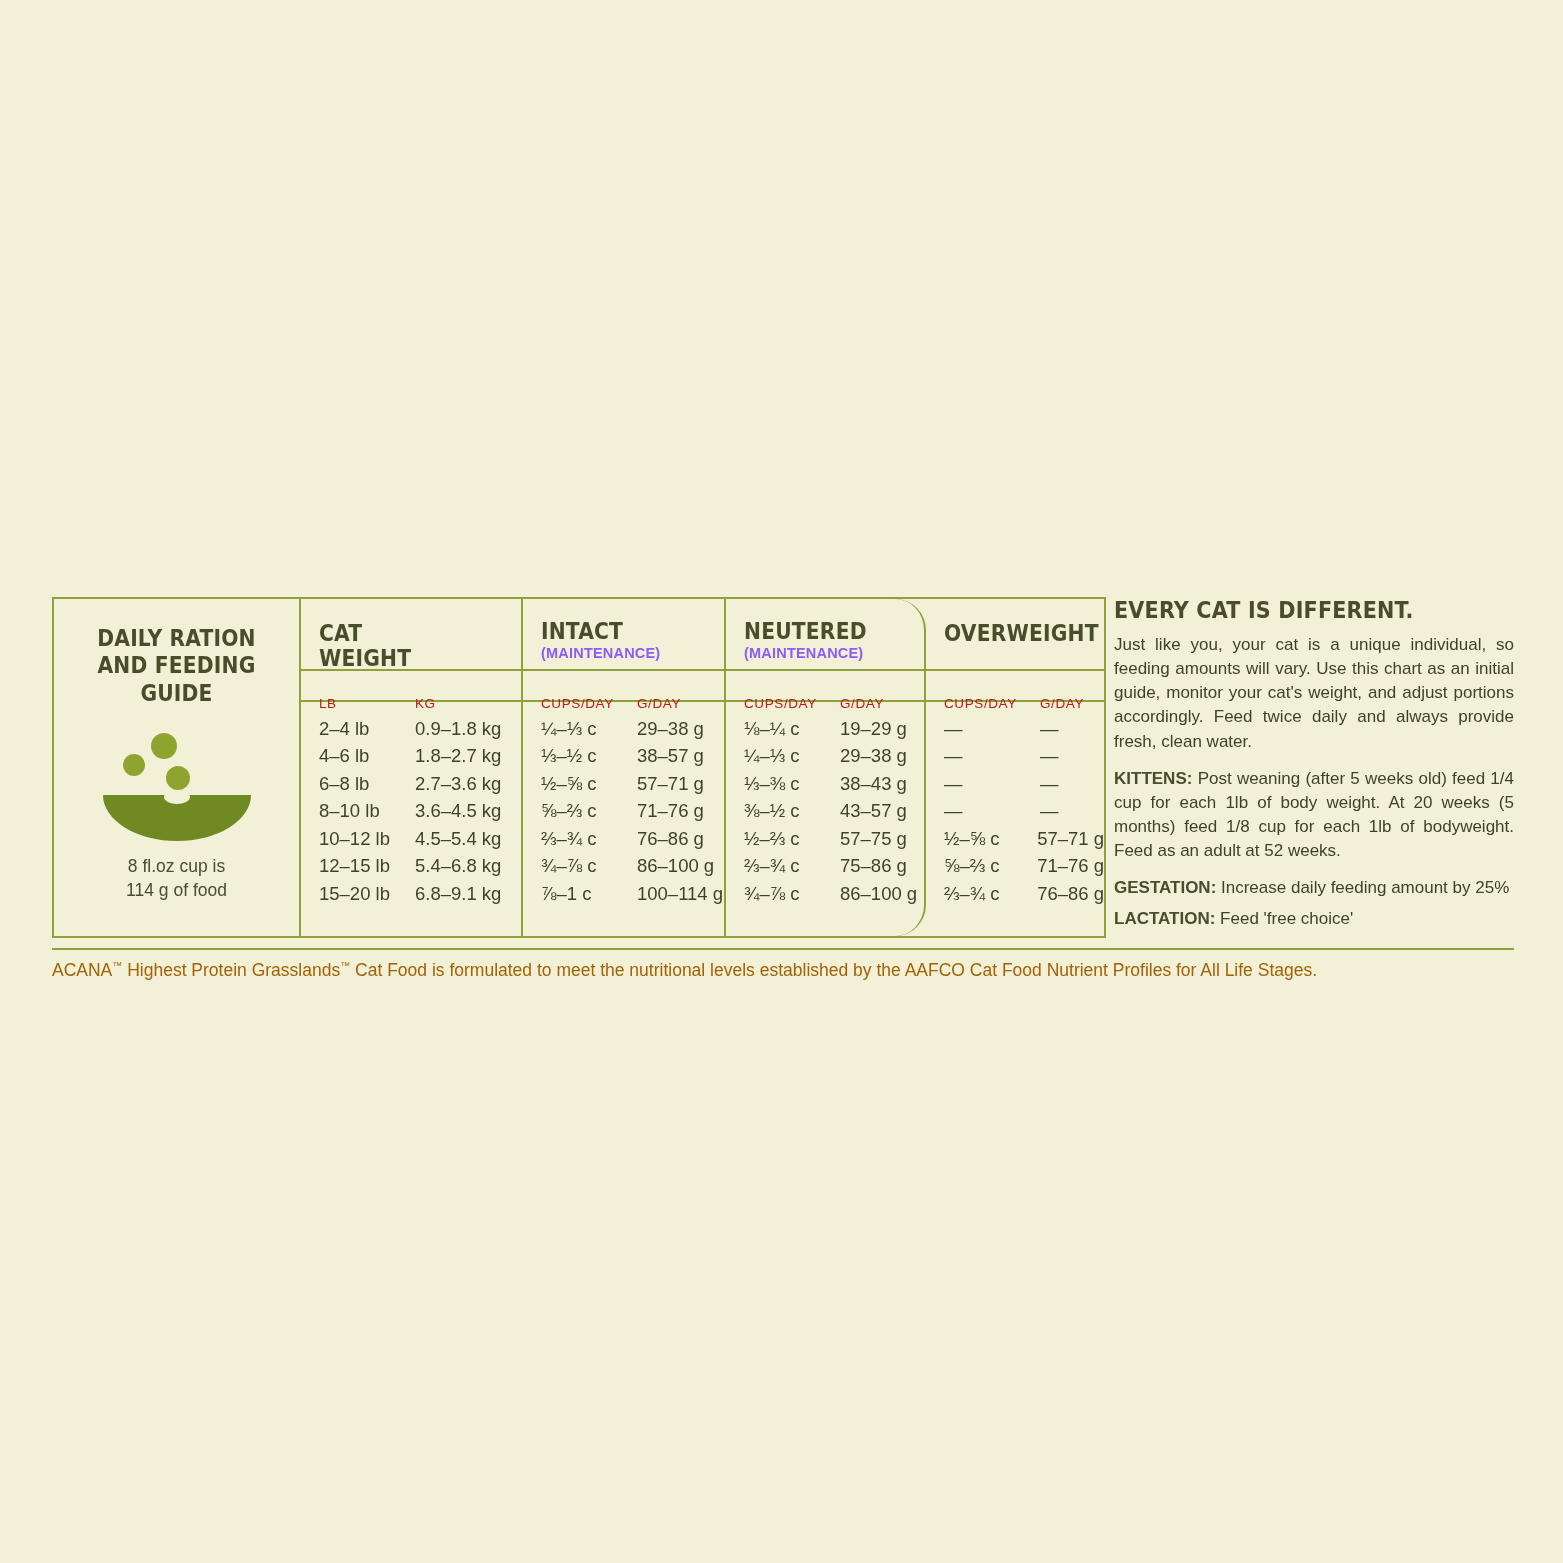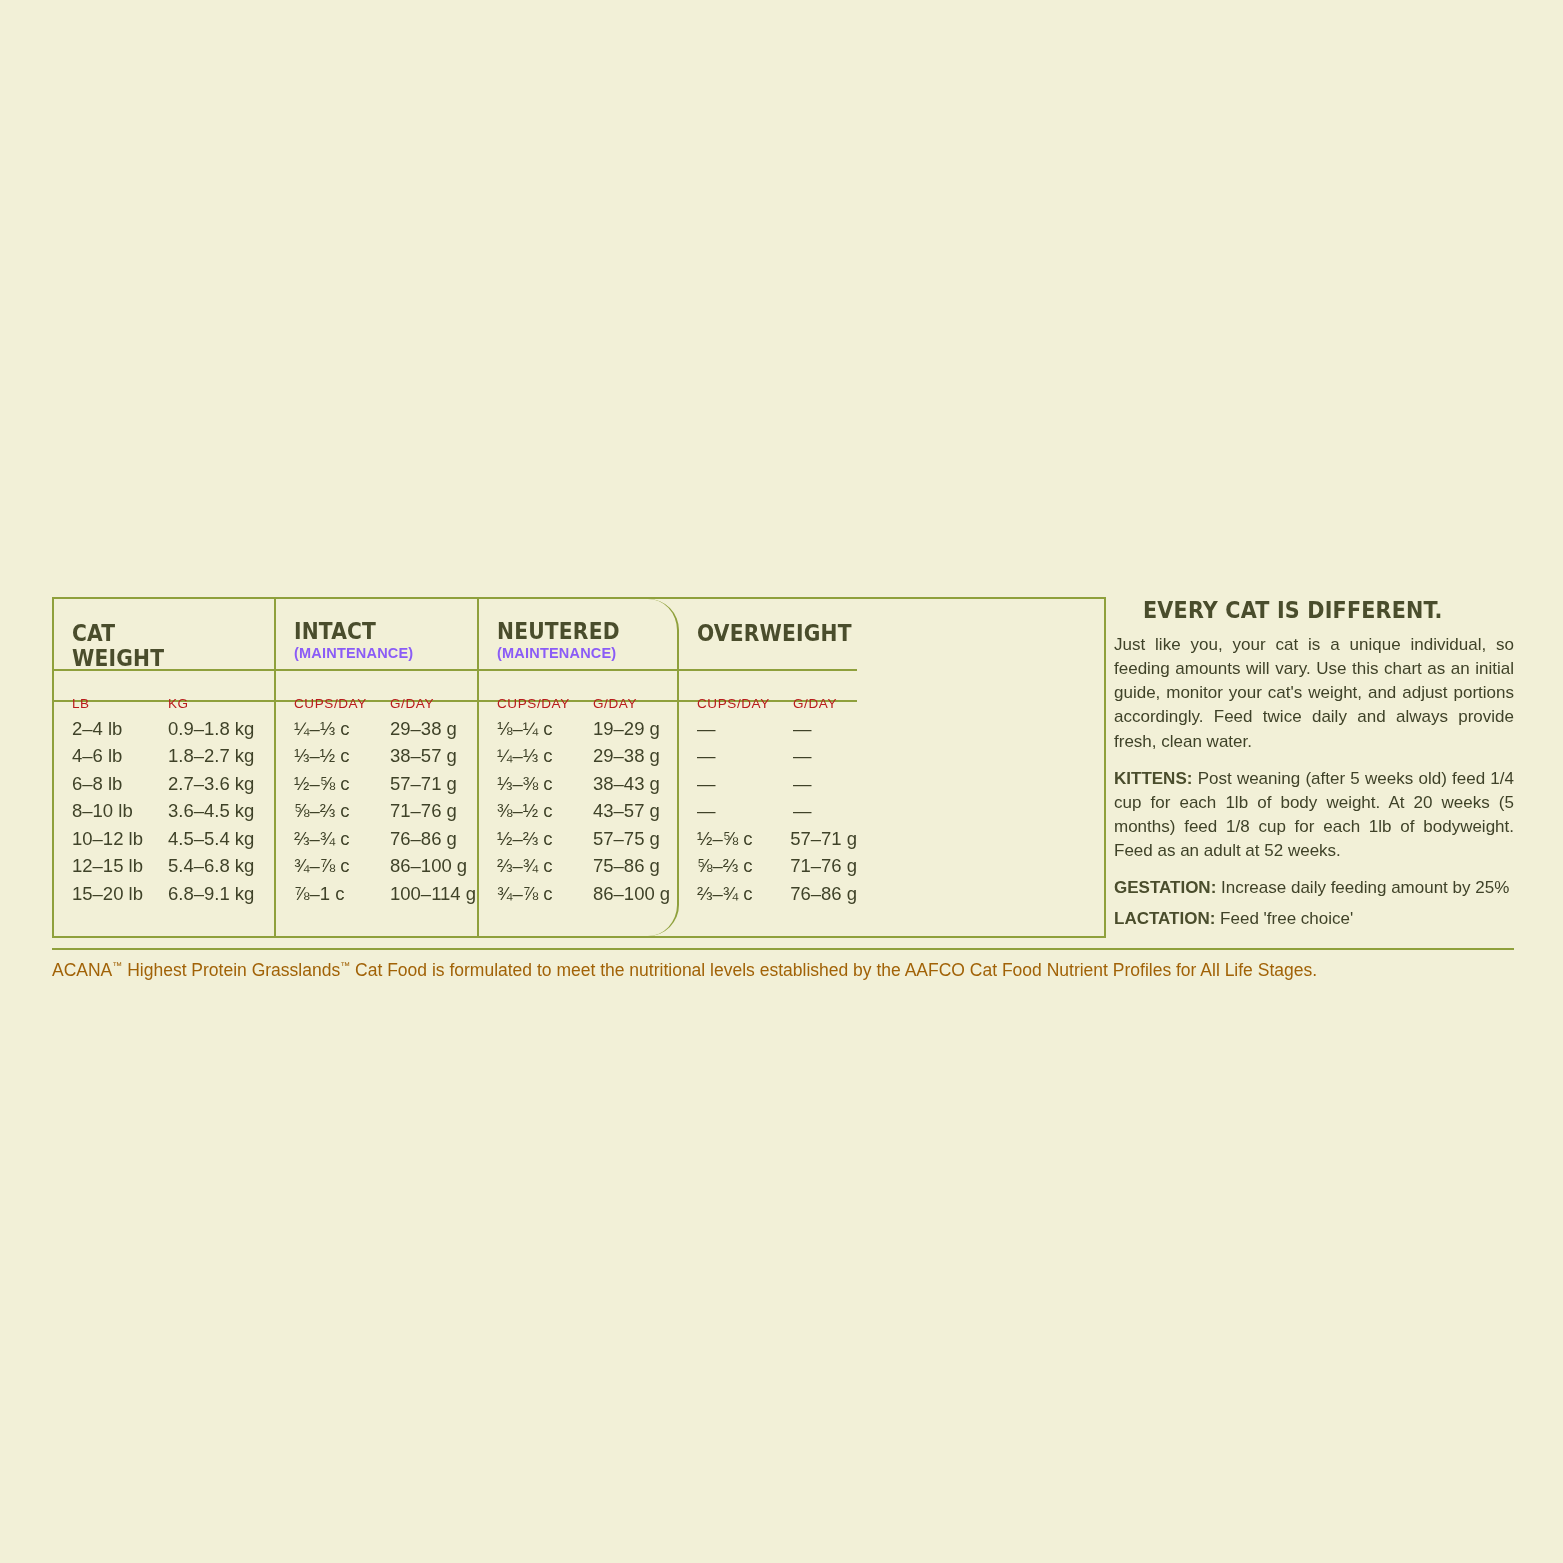--- a/index.html
+++ b/index.html
@@ -149,21 +149,20 @@
     box-sizing: border-box;
   }
   .rt-title {
     font-family: "DejaVu Sans Condensed", "Liberation Sans", sans-serif;
     font-size: 23px;
     font-weight: 700;
     text-transform: uppercase;
     color: #4a4d2c;
     letter-spacing: .2px;
     margin-bottom: 10px;
-    margin-left: 29px;
   }
   .rt-para {
     font-size: 17px;
     line-height: 1.42;
     color: #3f4228;
     text-align: justify;
     margin-bottom: 13px;
   }
   .rt-para b {
     font-weight: 700;
@@ -186,20 +185,39 @@
 </style>
 </head>
 <body>
 
 <div class="page">
   <div class="guide">
     <div class="guide-row">
 
       <div class="table-block">
 
+        <div class="ration-cell">
+          <div class="ration-title">
+            <div>DAILY RATION</div>
+            <div>AND FEEDING GUIDE</div>
+          </div>
+          <div class="bowl-wrap">
+            <svg width="200" height="118" viewBox="0 0 200 118">
+              <circle cx="87" cy="23" r="13" fill="#8fa42e"></circle>
+              <circle cx="57" cy="42" r="11" fill="#8fa42e"></circle>
+              <circle cx="101" cy="55" r="12" fill="#8fa42e"></circle>
+              <path d="M26 72 H174 A74 46 0 0 1 26 72 Z" fill="#6f8a23"></path>
+              <ellipse cx="100" cy="74" rx="13" ry="7" fill="#f2f0d7"></ellipse>
+            </svg>
+          </div>
+          <div class="cup-note">
+            <div>8 fl.oz cup is</div>
+            <div>114 g of food</div>
+          </div>
+        </div>
 
         <div class="col weight col-divider">
           <div class="col-head">
             <div class="h1">CAT</div>
             <div class="h1">WEIGHT</div>
           </div>
           <div class="sub-head">
             <span class="s1">LB</span>
             <span class="s2">KG</span>
           </div>

